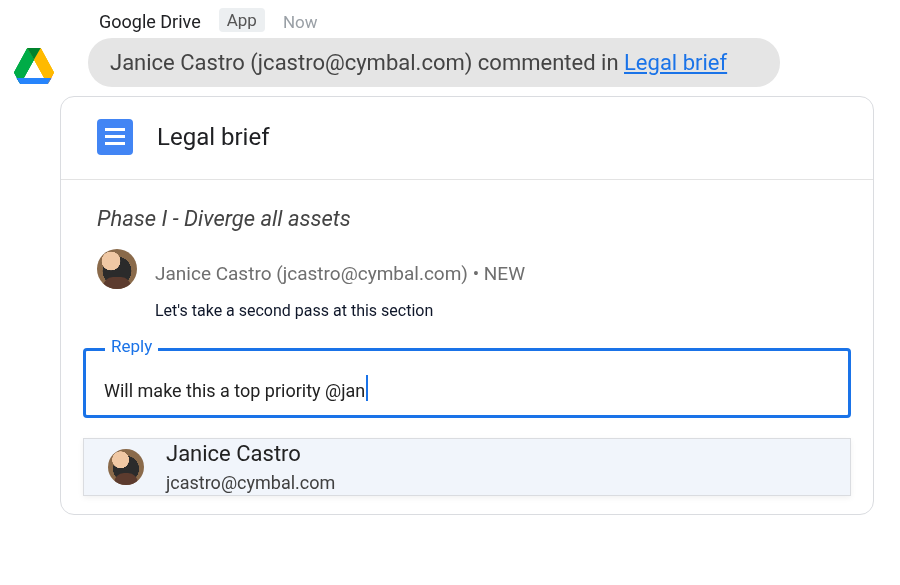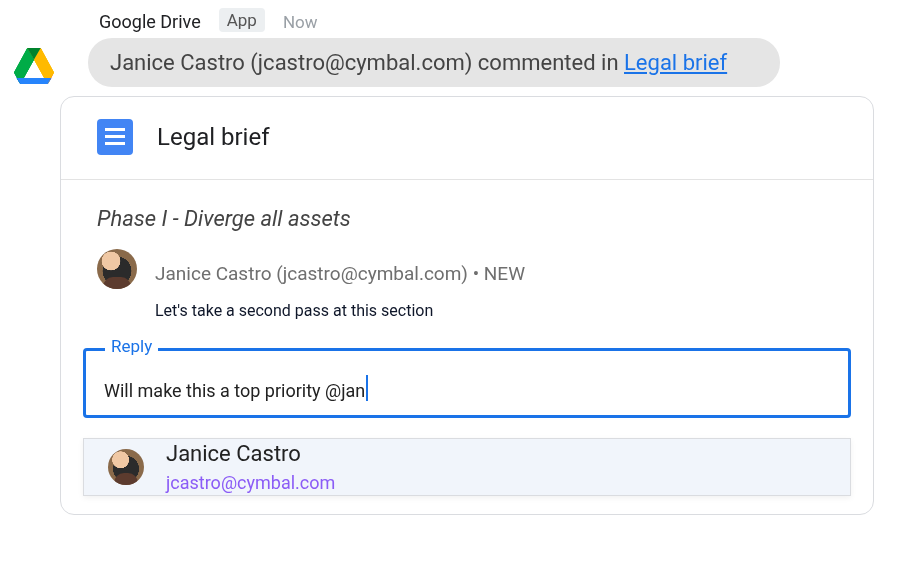--- a/index.html
+++ b/index.html
@@ -160,21 +160,21 @@
     border-radius: 0;
     background: #f1f5fb;
     padding: 2px 24px;
     display: flex;
     align-items: center;
     gap: 22px;
     box-shadow: 0 2px 6px rgba(0,0,0,0.06);
   }
   .suggest .avatar { width:36px; height:36px; }
   .suggest-name { font-size: 22px; color:#222; }
-  .suggest-email { font-size: 18px; color:#8b5cf6; margin-top:6px; }
+  .suggest-email { font-size: 18px; color:#404040; margin-top:6px; }
 </style>
 </head>
 <body>
 
 <div class="drive-logo">
   <svg viewBox="0 0 87 78" width="40" height="36">
     <path d="M6 66l8 13h59l8-13H6z" fill="#2684FC"></path>
     <path d="M58 0H29L0 53l14 25L43.5 25 58 0z" fill="#00AC47"></path>
     <path d="M58 0l29 53-14 25L43.5 25 29 0h29z" fill="#FFBA00"></path>
     <path d="M29 0l14.5 25L58 0H29z" fill="#00832D"></path>

